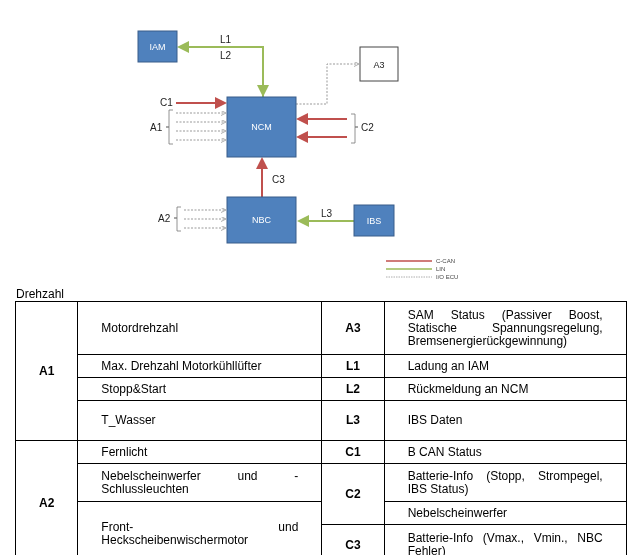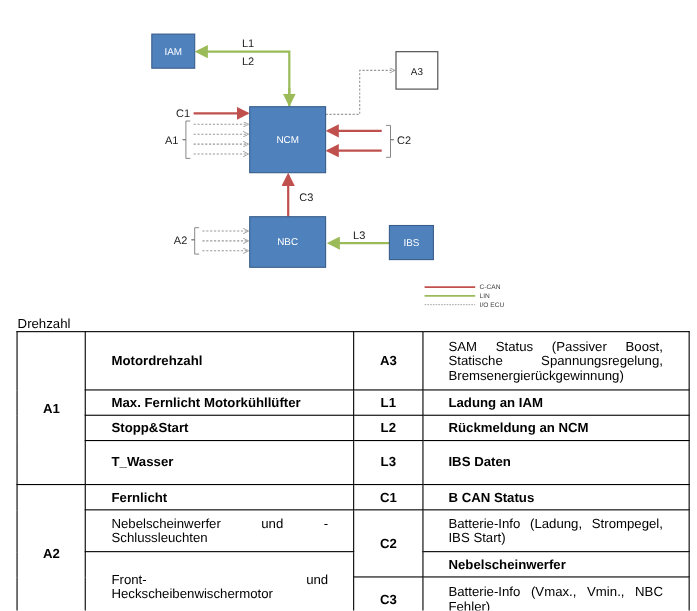--- a/index.html
+++ b/index.html
@@ -7,21 +7,21 @@
          font-family:"Liberation Sans", sans-serif; color:#000; }
   #diagram { position:absolute; left:0; top:0; }
   .box-label { font-family:"Liberation Sans", sans-serif; font-size:9px; fill:#ffffff; }
   .lbl { font-family:"Liberation Sans", sans-serif; font-size:10px; fill:#222222; }
   .leg-lbl { font-family:"Liberation Sans", sans-serif; font-size:6px; fill:#444444; }
   .legend-title { position:absolute; left:16px; top:287px; font-size:12px; }
   table.legend-table { position:absolute; left:15px; top:301px; border-collapse:collapse;
          font-size:12px; line-height:13px; }
   table.legend-table td { border:1px solid #000; vertical-align:middle; padding:1px 23px; box-sizing:border-box; }
   td.code { font-weight:bold; text-align:center; padding:0; }
-  td.desc { text-align:justify; text-align-last:left;font-weight:bold; }
+  td.desc { text-align:justify; text-align-last:left; }
   td.desc-just { text-align:justify; text-align-last:left; }
 </style>
 </head>
 <body>
 
 <svg id="diagram" width="634" height="300">
   <defs>
     <marker id="arr-red" markerWidth="6" markerHeight="6" refX="5" refY="3" orient="auto">
       <path d="M0,0 L6,3 L0,6 z" fill="#C0504D"></path>
     </marker>
@@ -113,21 +113,21 @@
       <col style="width:242px">
   </colgroup>
   <tbody>
       <tr style="height:53px">
     <td class="code" rowspan="4">A1</td>
     <td class="desc" style="vertical-align:middle">Motordrehzahl</td>
     <td class="code">A3</td>
     <td class="desc-just">SAM Status (Passiver Boost, Statische Spannungsregelung, Bremsenergierückgewinnung)</td>
   </tr>
   <tr style="height:23px">
-    <td class="desc">Max. Fernlicht Motorkühllüfter</td>
+    <td class="desc">Max. Drehzahl Motorkühllüfter</td>
     <td class="code">L1</td>
     <td class="desc">Ladung an IAM</td>
   </tr>
   <tr style="height:23px">
     <td class="desc">Stopp&amp;Start</td>
     <td class="code">L2</td>
     <td class="desc">Rückmeldung an NCM</td>
   </tr>
   <tr style="height:40px">
     <td class="desc">T_Wasser</td>
@@ -136,21 +136,21 @@
   </tr>
   <tr style="height:23px">
     <td class="code" rowspan="4">A2</td>
     <td class="desc">Fernlicht</td>
     <td class="code">C1</td>
     <td class="desc">B CAN Status</td>
   </tr>
   <tr style="height:38px">
     <td class="desc-just">Nebelscheinwerfer und -Schlussleuchten</td>
     <td class="code" rowspan="2">C2</td>
-    <td class="desc-just">Batterie-Info (Ladung, Strompegel, IBS Start)</td>
+    <td class="desc-just">Batterie-Info (Stopp, Strompegel, IBS Status)</td>
   </tr>
   <tr style="height:23px">
     <td class="desc-just" rowspan="2">Front- und Heckscheibenwischermotor</td>
     <td class="desc">Nebelscheinwerfer</td>
   </tr>
   <tr style="height:41px">
     <td class="code">C3</td>
     <td class="desc-just">Batterie-Info (Vmax., Vmin., NBC Fehler)</td>
   </tr>
 </tbody>

